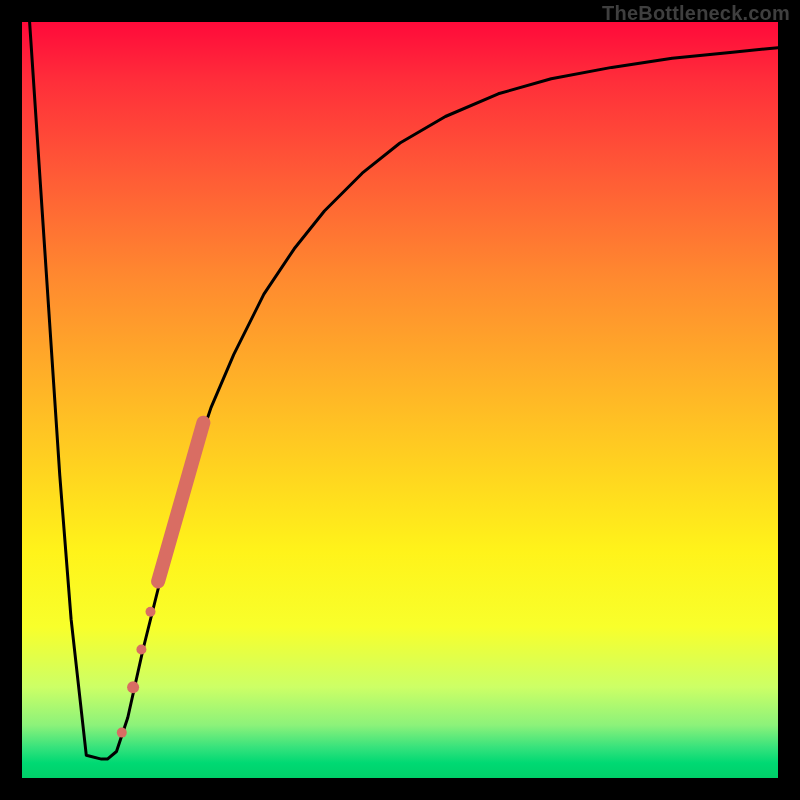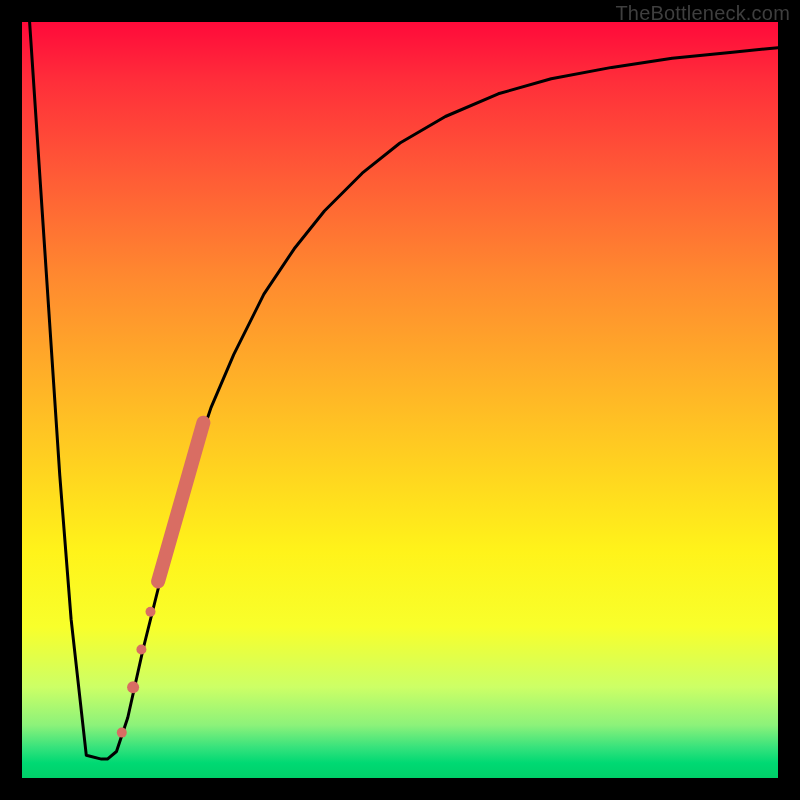--- a/index.html
+++ b/index.html
@@ -43,21 +43,21 @@
       #00d973 98%,
       #00d069 100%
     );
   }
   .watermark {
     position: absolute;
     top: 2px;
     right: 10px;
     color: #3f3f3f;
     font-size: 20px;
-    font-weight: 400;
+    font-weight: 700;
     letter-spacing: 0.2px;
     user-select: none;
   }
   svg.curve {
     position: absolute;
     inset: 0;
   }
 </style>
 </head>
 <body>

